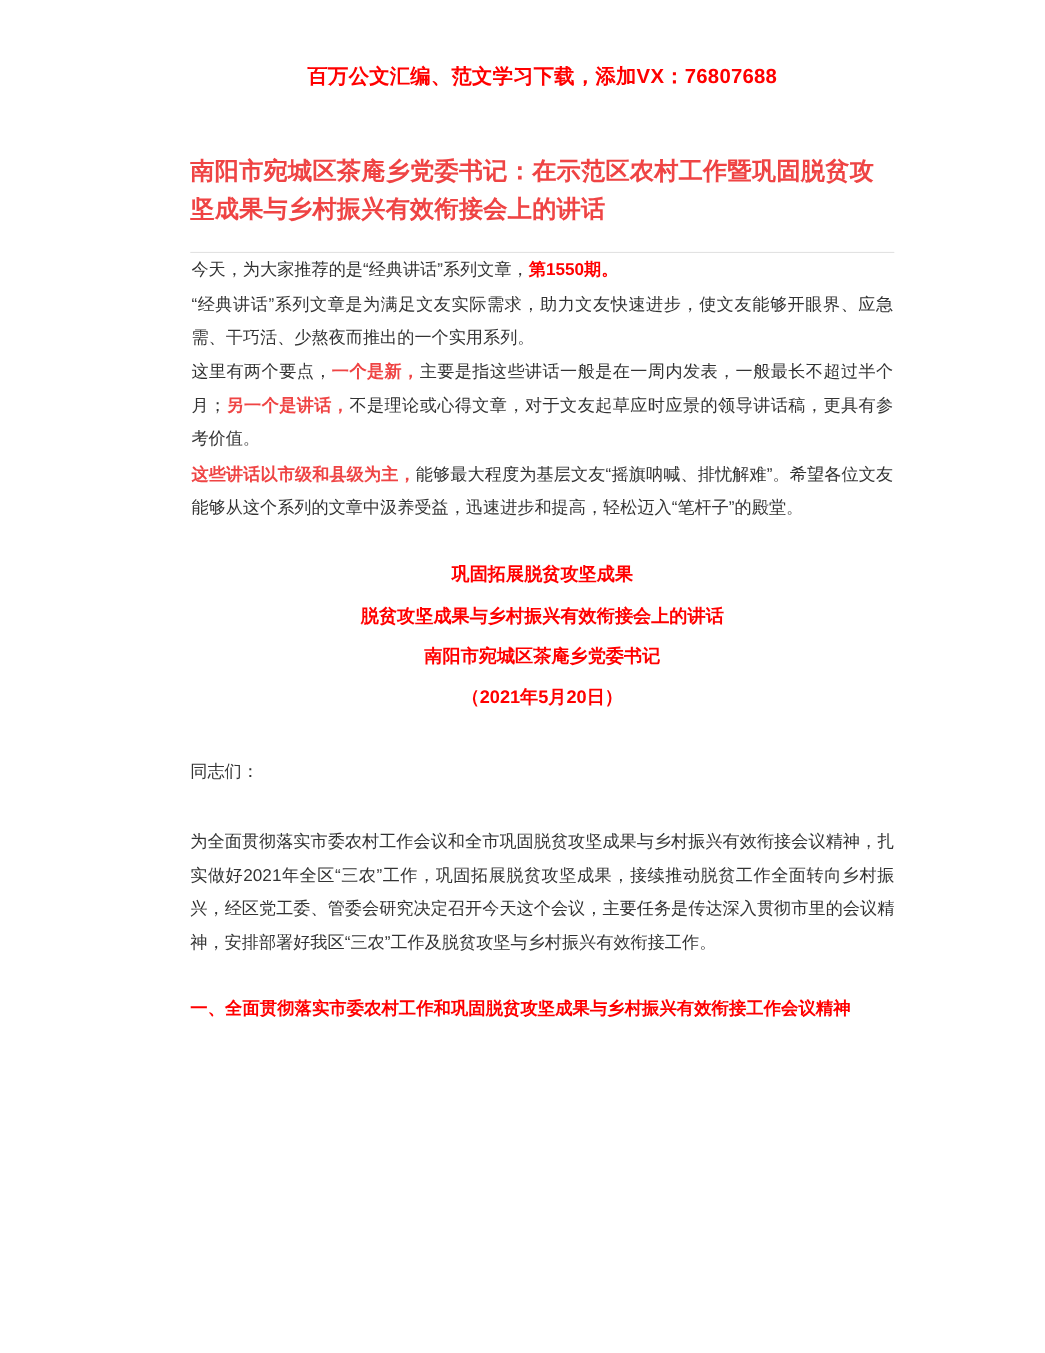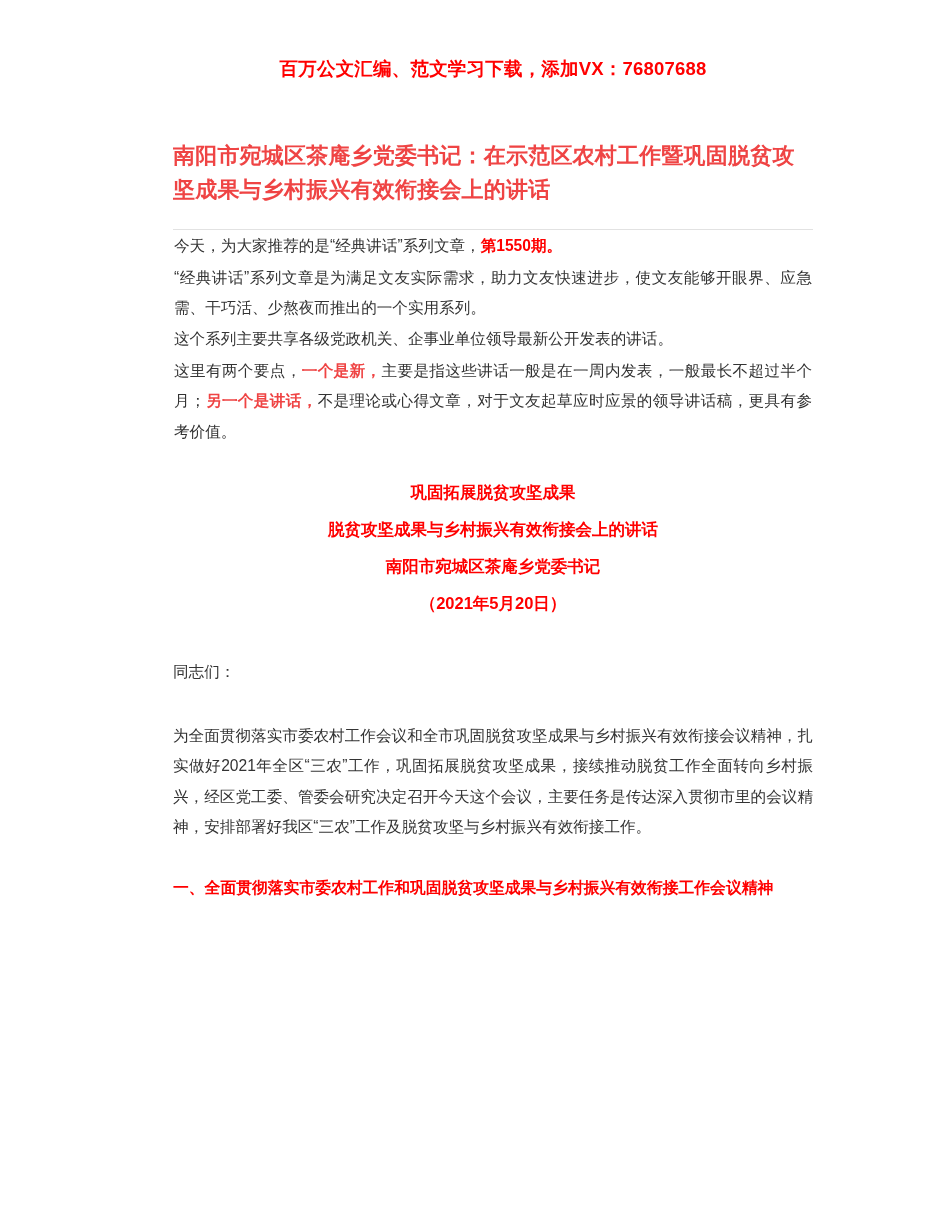--- a/index.html
+++ b/index.html
@@ -105,22 +105,22 @@
   <div class="promo-banner">百万公文汇编、范文学习下载，添加VX：76807688</div>
 
   <div class="content">
 
     <div class="doc-title">南阳市宛城区茶庵乡党委书记：在示范区农村工作暨巩固脱贫攻坚成果与乡村振兴有效衔接会上的讲话</div>
 
 
     <div id="intro-block">
         <div class="para"><span>今天，为大家推荐的是“经典讲话”系列文章，</span><span class="red-bold">第1550期。</span></div>
         <div class="para"><span> “经典讲话”系列文章是为满足文友实际需求，助力文友快速进步，使文友能够开眼界、应急需、干巧活、少熬夜而推出的一个实用系列。</span></div>
-        <div class="para"><span>这个系列主要共享各级党政机关、企事业单位领导最新公开发表的讲话。</span></div>
         <div class="para"><span>这里有两个要点，</span><span class="bold">一个是新，</span><span>主要是指这些讲话一般是在一周内发表，一般最长不超过半个月；</span><span class="bold">另一个是讲话，</span><span>不是理论或心得文章，对于文友起草应时应景的领导讲话稿，更具有参考价值。</span></div>
+        <div class="para"><span class="bold">这些讲话以市级和县级为主，</span><span>能够最大程度为基层文友“摇旗呐喊、排忧解难”。希望各位文友能够从这个系列的文章中汲养受益，迅速进步和提高，轻松迈入“笔杆子”的殿堂。</span></div>
       </div>
 
     <div class="spacer-md"></div>
 
     <div id="speech-header-block">
         <div class="center-red">巩固拓展脱贫攻坚成果</div>
         <div class="center-red">脱贫攻坚成果与乡村振兴有效衔接会上的讲话</div>
         <div class="center-red">南阳市宛城区茶庵乡党委书记</div>
         <div class="center-red">（2021年5月20日）</div>
       </div>

